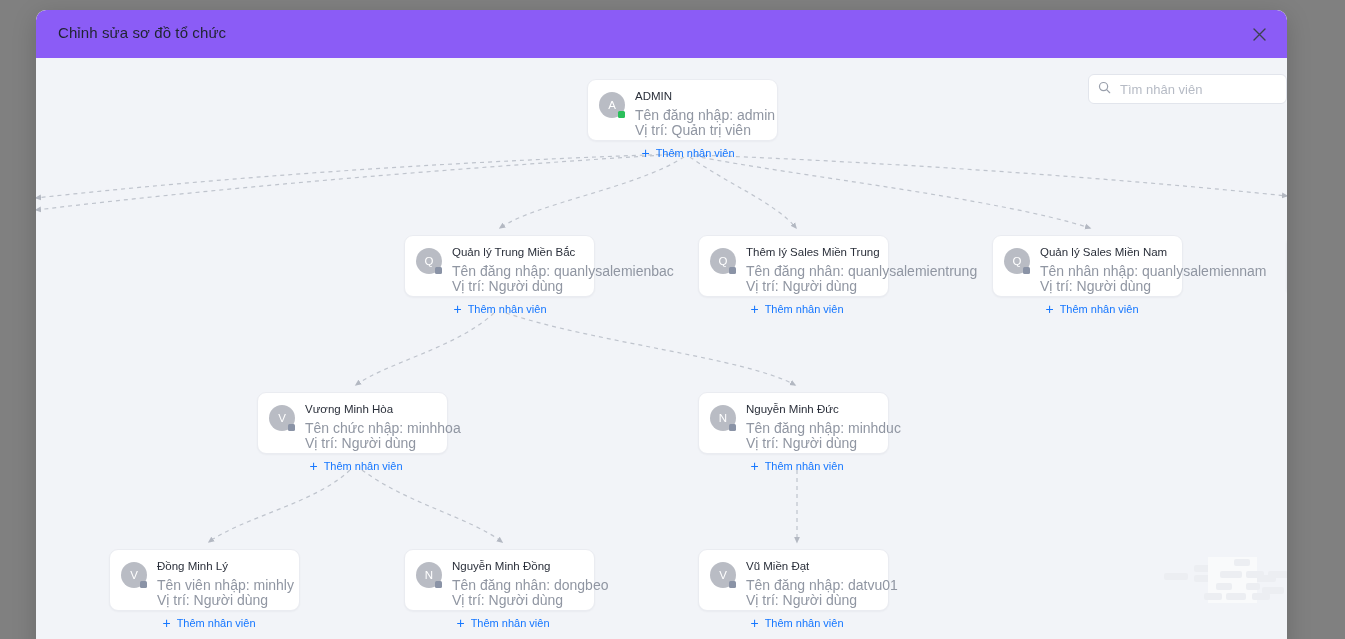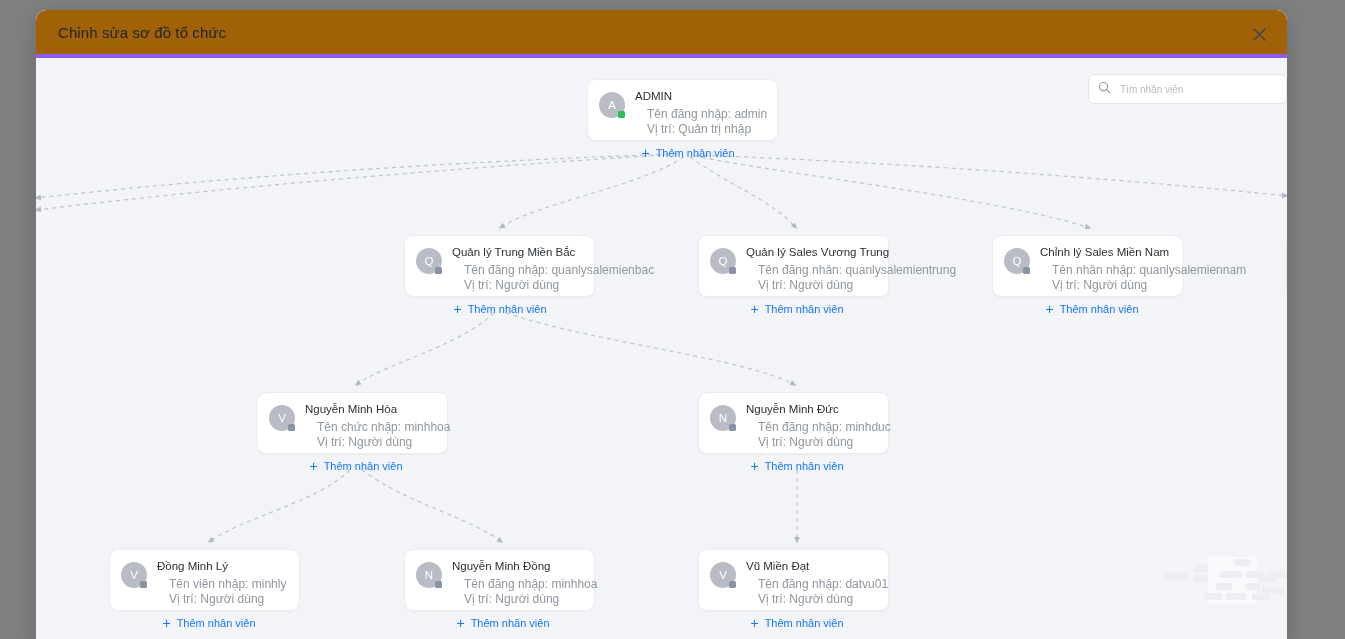--- a/index.html
+++ b/index.html
@@ -19,21 +19,21 @@
     width: 1251px; height: 640px;
     background: #f2f4f8;
     border-radius: 10px 10px 0 0;
     overflow: hidden;
     box-shadow: 0 6px 24px rgba(0,0,0,.18);
   }
 
   .modal-header {
     position: relative;
     height: 48px;
-    background: #a16207;
+    background: #8b5cf6;
     border-bottom: 4px solid #8b5cf6;
     border-radius: 10px 10px 0 0;
   }
   .modal-title {
     position: absolute;
     left: 22px; top: 14px;
     font-size: 15px;
     color: #1f2430;
     letter-spacing: .1px;
   }
@@ -65,21 +65,21 @@
     border-radius: 6px;
     display: flex; align-items: center;
     padding: 0 9px;
     z-index: 20;
   }
   .search-box svg { flex: none; color: #9aa0ac; }
   .search-input {
     border: none; outline: none;
     background: transparent;
     margin-left: 7px;
-    font-size: 10px;
+    font-size: 13px;
     color: #14532d;
     width: 100%;
     font-family: "Liberation Sans", sans-serif;
   }
   .search-input::placeholder { color: #b6bbc5; }
 
   
   .edges { position: absolute; left: 0; top: 0; width: 1251px; height: 591px; z-index: 1; pointer-events: none; }
 
   
@@ -116,22 +116,22 @@
   .status-dot.online { background: #2bbf5b; }
   .node-name {
     position: absolute;
     left: 47px; top: 10px;
     font-size: 11.5px;
     color: #2a2f3a;
     white-space: nowrap;
   }
   .node-line {
     position: absolute;
-    left: 59px;
-    font-size: 12px;
+    left: 47px;
+    font-size: 14px;
     color: #9096a2;
     white-space: nowrap;
   }
   .node-line.l1 { top: 27px; }
   .node-line.l2 { top: 42px; }
 
   .add-link {
     position: absolute;
     z-index: 6;
     display: flex;
@@ -239,21 +239,21 @@
       <div class="wm-b" style="left:88px;top:50px;width:18px;"></div>
     </div>
 
     <div id="nodes-layer">
         <div class="node" style="left: 551px; top: 21px;">
           <div class="node-inner">
             <div class="avatar">A</div>
             <div class="status-dot online"></div>
             <div class="node-name">ADMIN</div>
             <div class="node-line l1">Tên đăng nhập: admin</div>
-            <div class="node-line l2">Vị trí: Quản trị nhập</div>
+            <div class="node-line l2">Vị trí: Quản trị viên</div>
           </div>
         </div>
         <div class="add-link" style="left: 652px; top: 89px;">
           <span class="plus">+</span>
           <span>Thêm nhân viên</span>
         </div>
         <div class="node" style="left: 368px; top: 177px;">
           <div class="node-inner">
             <div class="avatar">Q</div>
             <div class="status-dot"></div>
@@ -263,47 +263,47 @@
           </div>
         </div>
         <div class="add-link" style="left: 464px; top: 245px;">
           <span class="plus">+</span>
           <span>Thêm nhân viên</span>
         </div>
         <div class="node" style="left: 662px; top: 177px;">
           <div class="node-inner">
             <div class="avatar">Q</div>
             <div class="status-dot"></div>
-            <div class="node-name">Quản lý Sales Vương Trung</div>
+            <div class="node-name">Thêm lý Sales Miền Trung</div>
             <div class="node-line l1">Tên đăng nhân: quanlysalemientrung</div>
             <div class="node-line l2">Vị trí: Người dùng</div>
           </div>
         </div>
         <div class="add-link" style="left: 761px; top: 245px;">
           <span class="plus">+</span>
           <span>Thêm nhân viên</span>
         </div>
         <div class="node" style="left: 956px; top: 177px;">
           <div class="node-inner">
             <div class="avatar">Q</div>
             <div class="status-dot"></div>
-            <div class="node-name">Chỉnh lý Sales Miền Nam</div>
+            <div class="node-name">Quản lý Sales Miền Nam</div>
             <div class="node-line l1">Tên nhân nhập: quanlysalemiennam</div>
             <div class="node-line l2">Vị trí: Người dùng</div>
           </div>
         </div>
         <div class="add-link" style="left: 1056px; top: 245px;">
           <span class="plus">+</span>
           <span>Thêm nhân viên</span>
         </div>
         <div class="node" style="left: 221px; top: 334px;">
           <div class="node-inner">
             <div class="avatar">V</div>
             <div class="status-dot"></div>
-            <div class="node-name">Nguyễn Minh Hòa</div>
+            <div class="node-name">Vương Minh Hòa</div>
             <div class="node-line l1">Tên chức nhập: minhhoa</div>
             <div class="node-line l2">Vị trí: Người dùng</div>
           </div>
         </div>
         <div class="add-link" style="left: 320px; top: 402px;">
           <span class="plus">+</span>
           <span>Thêm nhân viên</span>
         </div>
         <div class="node" style="left: 662px; top: 334px;">
           <div class="node-inner">
@@ -329,21 +329,21 @@
         </div>
         <div class="add-link" style="left: 173px; top: 559px;">
           <span class="plus">+</span>
           <span>Thêm nhân viên</span>
         </div>
         <div class="node" style="left: 368px; top: 491px;">
           <div class="node-inner">
             <div class="avatar">N</div>
             <div class="status-dot"></div>
             <div class="node-name">Nguyễn Minh Đồng</div>
-            <div class="node-line l1">Tên đăng nhập: minhhoa</div>
+            <div class="node-line l1">Tên đăng nhân: dongbeo</div>
             <div class="node-line l2">Vị trí: Người dùng</div>
           </div>
         </div>
         <div class="add-link" style="left: 467px; top: 559px;">
           <span class="plus">+</span>
           <span>Thêm nhân viên</span>
         </div>
         <div class="node" style="left: 662px; top: 491px;">
           <div class="node-inner">
             <div class="avatar">V</div>

